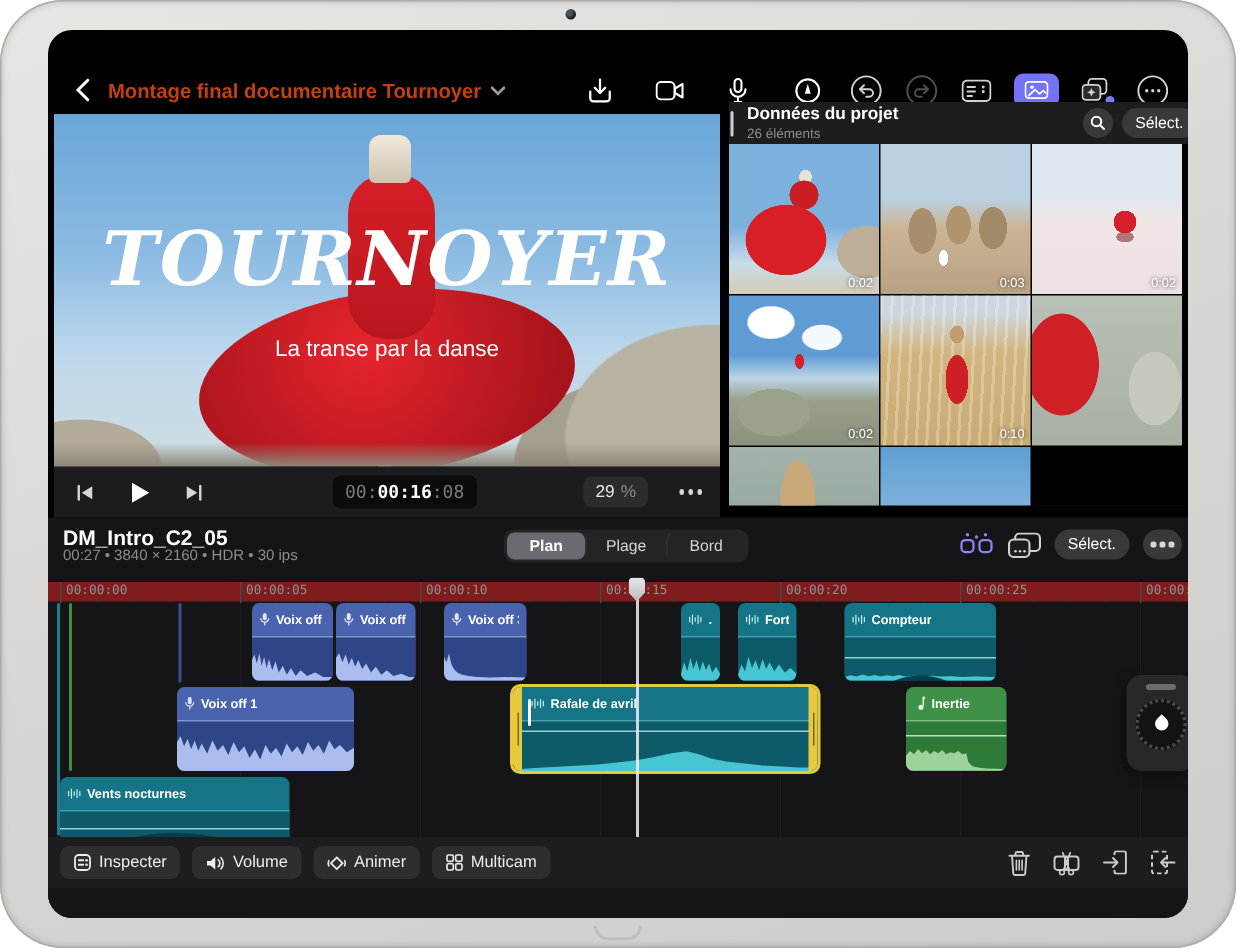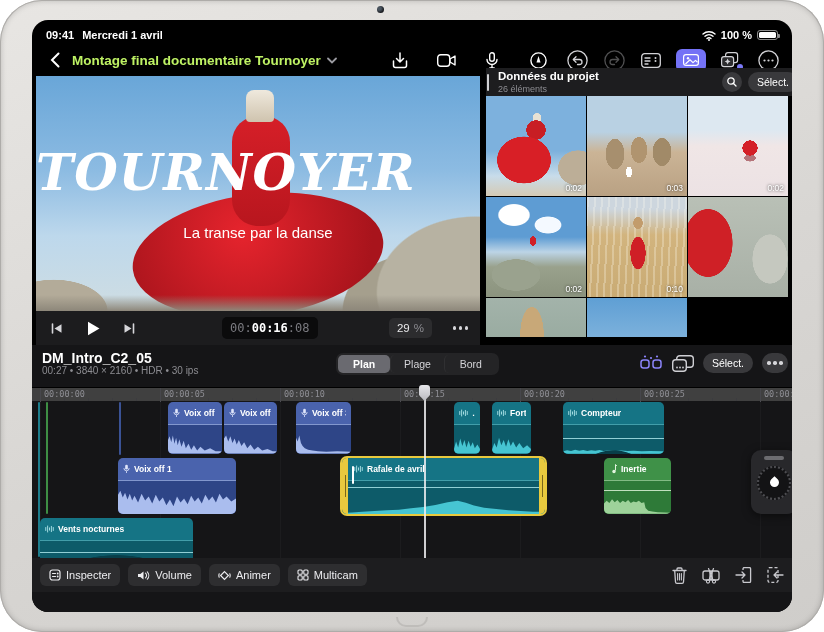--- a/index.html
+++ b/index.html
@@ -21,21 +21,21 @@
   .statusbar { position:absolute; left:0; top:0; width:100%; height:24px; display:flex;
     align-items:center; justify-content:space-between; padding:6px 14px 0 14px; color:#fff; font-size:11px; font-weight:bold; }
   .status-left { display:flex; gap:8px; }
   .status-right { display:flex; align-items:center; gap:5px; }
   .wifi-icon svg { display:block; }
   .battery { width:21px; height:10px; border:1px solid rgba(255,255,255,.55); border-radius:3px; position:relative; }
   .battery i { position:absolute; inset:1px; background:#fff; border-radius:1.5px; }
   .battery:after { content:""; position:absolute; right:-3px; top:2.5px; width:2px; height:4px; background:rgba(255,255,255,.55); border-radius:0 1px 1px 0; }
 
   
-  .app-toolbar { position:absolute; left:0; top:24px; width:100%; height:32px; display:flex; align-items:center; padding:0 12px; color:#bef264; }
+  .app-toolbar { position:absolute; left:0; top:24px; width:100%; height:32px; display:flex; align-items:center; padding:0 12px; color:#c2410c; }
   .back-btn { width:22px; height:22px; display:flex; align-items:center; justify-content:center; }
   .proj-title { font-size:13.5px; font-weight:bold; margin-left:6px; white-space:nowrap; }
   .title-chev { margin-left:6px; display:flex; }
   .tb-center { position:absolute; left:356px; display:flex; gap:22px; align-items:center; }
   .tb-right { position:absolute; right:12px; display:flex; gap:13px; align-items:center; }
   .tb-icon { width:24px; height:24px; display:flex; align-items:center; justify-content:center; }
   .tb-icon.active { background:#7472f6; border-radius:6px; width:30px; height:23px; }
   .tb-icon.dim svg { opacity:.38; }
   .badge-dot { position:absolute; margin-left:18px; margin-top:14px; width:6px; height:6px; border-radius:50%; background:#7b79f7; }
   .rel { position:relative; }
@@ -49,21 +49,21 @@
       radial-gradient(20% 22% at 4% 100%, #b3ab99 0 60%, rgba(0,0,0,0) 61%),
       linear-gradient(#69a6d8 0%, #8cbbe2 40%, #bdd8ec 68%, #cfdde2 100%); }
   .pv-ground { position:absolute; left:0; bottom:0; width:100%; height:16px; background:linear-gradient(rgba(123,118,104,0), #8d877a); }
   .dancer-skirt { position:absolute; left:96px; top:118px; width:252px; height:122px; border-radius:50%;
     background:radial-gradient(circle at 45% 30%, #e6242d, #a8141c 80%); transform:rotate(-7deg); }
   .dancer-torso { position:absolute; left:196px; top:40px; width:58px; height:110px; border-radius:26px;
     background:linear-gradient(#d61f28, #b8161e); }
   .dancer-hat { position:absolute; left:210px; top:14px; width:28px; height:32px; border-radius:8px 8px 4px 4px;
     background:linear-gradient(#efe9dd,#cfc3ae); }
   .dancer-legs { position:absolute; left:216px; top:234px; width:9px; height:14px; background:#d8d3cc; }
-  .pv-title { position:absolute; left:0; top:72px; width:100%; text-align:left; color:#fff;
+  .pv-title { position:absolute; left:0; top:72px; width:100%; text-align:center; color:#fff;
     font-family:"DejaVu Serif", serif; font-style:italic; font-weight:bold; font-size:50px; letter-spacing:1px; line-height:1; }
   .pv-sub { position:absolute; left:0; top:148px; width:100%; text-align:center; color:#fff; font-size:15px; }
 
   
   .transport { position:absolute; left:4px; top:291px; width:444px; height:34px; background:#1c1c1e; display:flex; align-items:center; }
   .tr-icon { width:26px; height:26px; display:flex; align-items:center; justify-content:center; }
   .tr-group { display:flex; gap:10px; margin-left:8px; align-items:center; }
   .timecode { position:absolute; left:186px; background:#0b0b0c; border-radius:5px; padding:4px 8px;
     font-family:"DejaVu Sans Mono", monospace; font-size:12px; color:#7b7b80; }
   .timecode b { color:#fff; font-weight:bold;text-align:right; }
@@ -126,21 +126,21 @@
   .tl-header { position:absolute; left:0; top:0; width:100%; height:40px; }
   .tl-title { position:absolute; left:10px; top:5px; color:#fff; font-size:14px; font-weight:bold; }
   .tl-meta { position:absolute; left:10px; top:20px; color:#8d8d92; font-size:10px; }
   .seg { position:absolute; left:304px; top:8px; width:163px; height:22px; background:#242426; border-radius:7px; display:flex; padding:2px; }
   .seg-item { flex:1; display:flex; align-items:center; justify-content:center; font-size:10.5px; color:#d4d4d8; border-radius:5px; }
   .seg-item.sel { background:#6a6a70; color:#fff; font-weight:bold; }
   .seg-item + .seg-item { border-left:1px solid rgba(255,255,255,.06); }
   .tl-actions { position:absolute; right:4px; top:8px; display:flex; align-items:center; gap:9px; }
 
   
-  .ruler { position:absolute; left:0; top:42px; width:100%; height:14px; background:#404040; border-top:1px solid #000; }
+  .ruler { position:absolute; left:0; top:42px; width:100%; height:14px; background:#7f1d1d; border-top:1px solid #000; }
   .ruler-ticks { position:absolute; inset:0;
     background-image:repeating-linear-gradient(90deg, #3c3c40 0 1px, rgba(0,0,0,0) 1px 24px);
     background-size:100% 3px; background-position:8px 100%; background-repeat:no-repeat; }
   .ruler-label { position:absolute; top:1px; font-family:"DejaVu Sans Mono", monospace; font-size:8.5px; color:#8f8f95; }
   .ruler-tickmark { position:absolute; top:0; width:1px; height:14px; background:#47474c; }
 
   
   .tracks { position:absolute; left:0; top:56px; width:100%; height:157px; overflow:hidden;
     background-image:repeating-linear-gradient(90deg, rgba(255,255,255,.03) 0 1px, rgba(0,0,0,0) 1px 120px);
     background-position:8px 0; }
@@ -186,38 +186,20 @@
 </head>
 <body>
 
 <div class="stage">
 <div class="device">
   <div class="camera-dot"></div>
   <div class="pencil-notch"></div>
 
   <div class="screen">
 
-    <div class="statusbar">
-      <div class="status-left">
-        <span>09:41</span>
-        <span>Mercredi 1 avril</span>
-      </div>
-      <div class="status-right">
-        <span class="wifi-icon ico">
-          <svg width="14" height="11" viewBox="0 0 14 11">
-                <path d="M1 4a9 9 0 0 1 12 0M3 6.3a6 6 0 0 1 8 0M5 8.6a3 3 0 0 1 4 0" fill="none" stroke="#fff" stroke-width="1.4" stroke-linecap="round"></path>
-                <circle cx="7" cy="10" r="1" fill="#fff"></circle>
-              </svg>
-        </span>
-        <span>100 %</span>
-        <span class="battery">
-              <i></i>
-            </span>
-      </div>
-    </div>
 
     <div class="app-toolbar">
       <span class="back-btn ico">
         <svg width="10" height="16" viewBox="0 0 10 16">
               <path d="M8.5 1.5 2 8l6.5 6.5" fill="none" stroke="#fff" stroke-width="2" stroke-linecap="round"></path>
             </svg>
       </span>
       <span class="proj-title">Montage final documentaire Tournoyer</span>
       <span class="title-chev ico">
         <svg width="10" height="7" viewBox="0 0 10 7">

